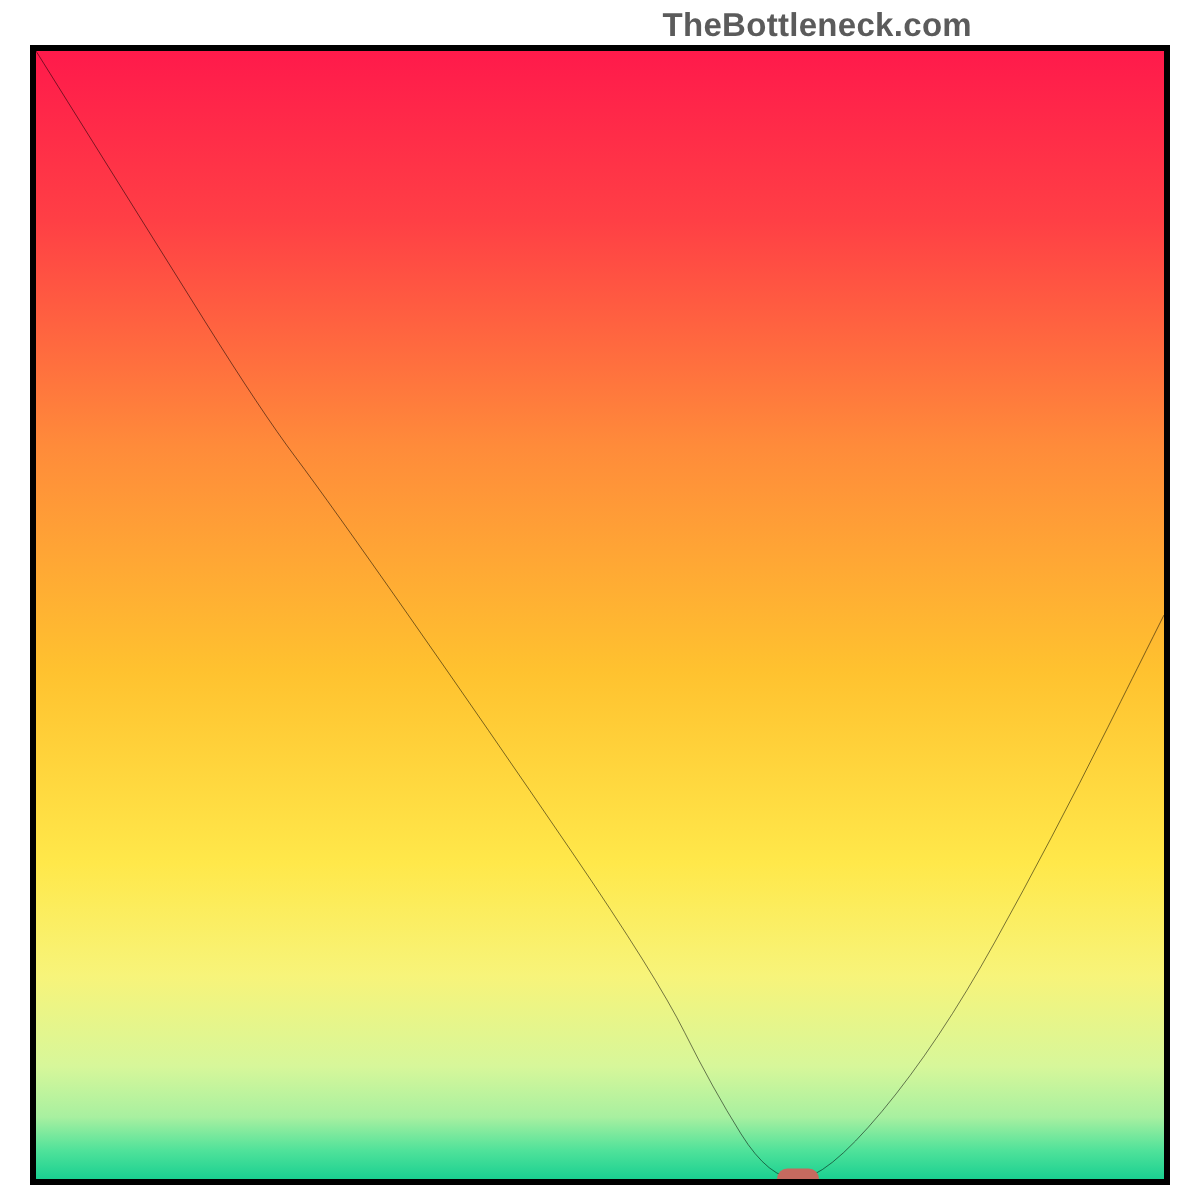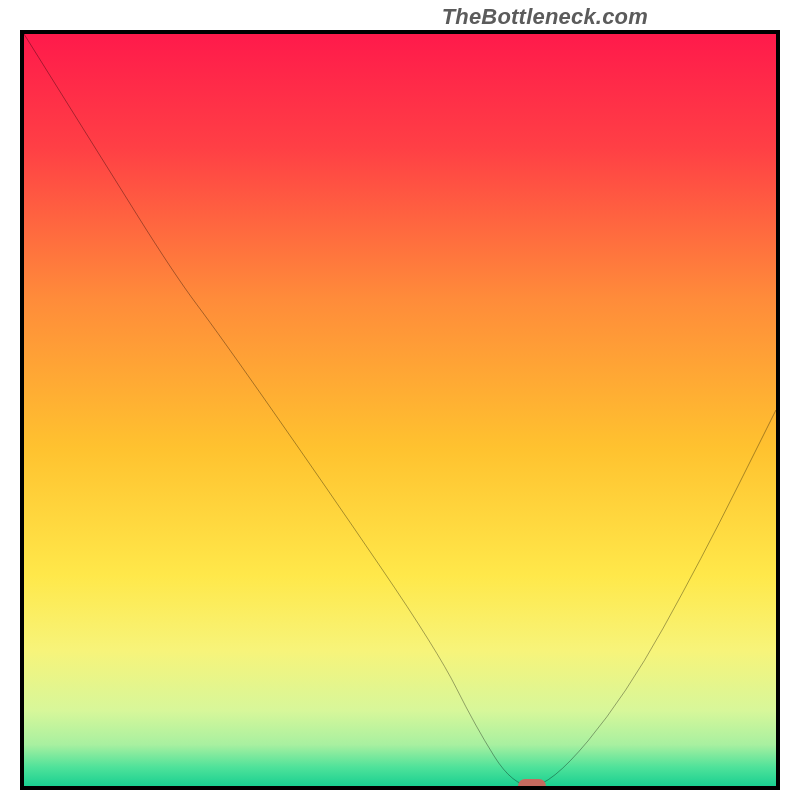--- a/index.html
+++ b/index.html
@@ -7,21 +7,20 @@
     padding: 0;
     width: 800px;
     height: 800px;
     background: #ffffff;
     font-family: Arial, Helvetica, sans-serif;
   }
   .container {
     position: relative;
     width: 660px;
     height: 800px;
-    font-style: italic;
   }
   .watermark {
     position: absolute;
     top: 4px;
     right: 12px;
     font-size: 22px;
     font-weight: 600;
     color: #5b5b5b;
     letter-spacing: 0.2px;
   }

